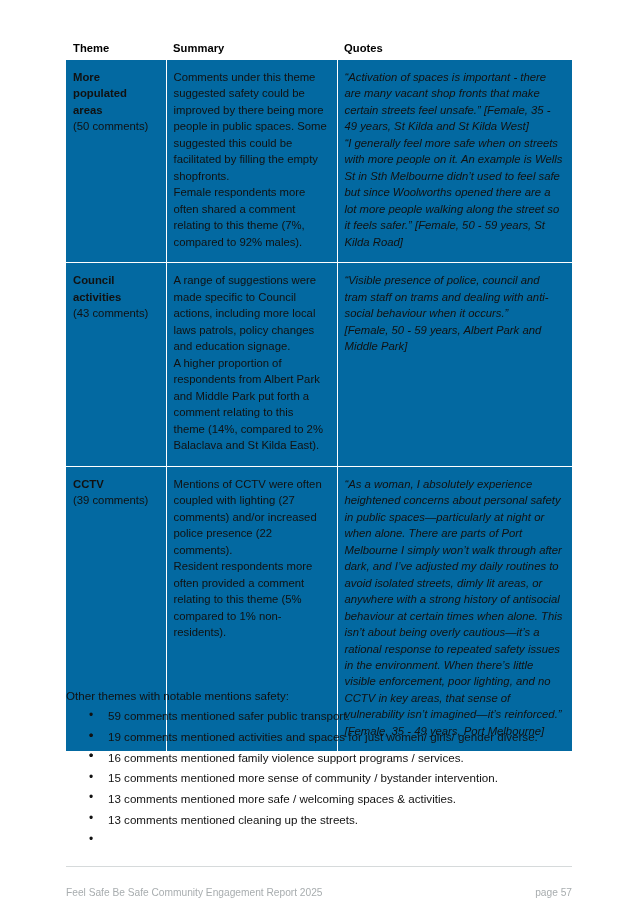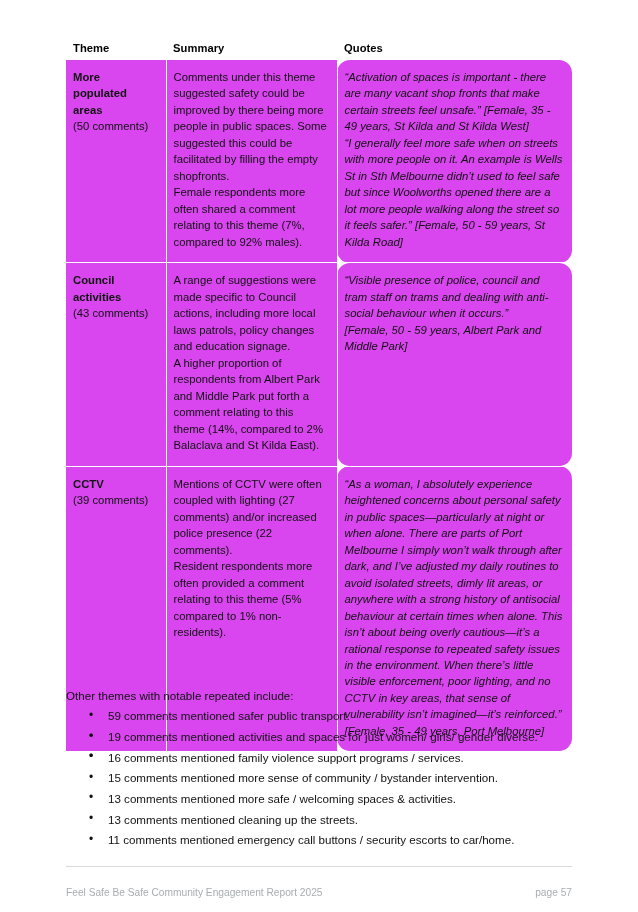--- a/index.html
+++ b/index.html
@@ -41,29 +41,29 @@
     vertical-align: bottom;
     font-size: 11.2px;
     font-weight: bold;
     color: #000;
     padding: 0 8px 6px 7px;
     border: none;
     letter-spacing: 0.05px;
   }
   .theme-table td {
     vertical-align: top;
-    background: #d946ef;
+    background: #0369a1;
     padding: 9px 9px 12px 7px;
     border-top: 1px solid #ffffff;
     border-right: 1px solid #ffffff;
     font-size: 11.3px;
     line-height: 1.46;
     color: #111111;
   }
-  .theme-table tr td:last-child { border-right: none; border-radius: 13px; }
+  .theme-table tr td:last-child { border-right: none; }
   .theme-table tr:first-child td { border-top: none; }
 
   .cell-theme { }
   .theme-name {
     font-weight: bold;
     display: block;
     margin-bottom: 0px;
   }
   .theme-count {
     display: block;
@@ -189,31 +189,31 @@
           <p>Resident respondents more often provided a comment relating to this theme (5% compared to 1% non-residents).</p>
         </td>
         <td class="cell-quotes">
           <p>“As a woman, I absolutely experience heightened concerns about personal safety in public spaces—particularly at night or when alone. There are parts of Port Melbourne I simply won’t walk through after dark, and I’ve adjusted my daily routines to avoid isolated streets, dimly lit areas, or anywhere with a strong history of antisocial behaviour at certain times when alone. This isn’t about being overly cautious—it’s a rational response to repeated safety issues in the environment. When there’s little visible enforcement, poor lighting, and no CCTV in key areas, that sense of vulnerability isn’t imagined—it’s reinforced.” [Female, 35 - 49 years, Port Melbourne]</p>
         </td>
       </tr>
     </tbody>
   </table>
 
   <div class="other-themes">
-    <p class="other-intro">Other themes with notable repeated include:</p>
+    <p class="other-intro">Other themes with notable mentions safety:</p>
     <ul class="bullet-list">
       <li><span class="bul">•</span><span>59 comments mentioned safer public transport.</span></li>
       <li><span class="bul">•</span></li>
       <li><span class="bul">•</span><span>19 comments mentioned activities and spaces for just women/ girls/ gender diverse.</span></li>
       <li><span class="bul">•</span></li>
       <li><span class="bul">•</span><span>16 comments mentioned family violence support programs / services.</span></li>
       <li><span class="bul">•</span><span>15 comments mentioned more sense of community / bystander intervention.</span></li>
       <li><span class="bul">•</span><span>13 comments mentioned more safe / welcoming spaces &amp; activities.</span></li>
       <li><span class="bul">•</span><span>13 comments mentioned cleaning up the streets.</span></li>
-      <li><span class="bul">•</span><span>11 comments mentioned emergency call buttons / security escorts to car/home.</span></li>
+      <li><span class="bul">•</span></li>
     </ul>
   </div>
 
   <div class="footer">
     <span>Feel Safe Be Safe Community Engagement Report 2025</span>
     <span>page 57</span>
   </div>
 
 </div>
 

